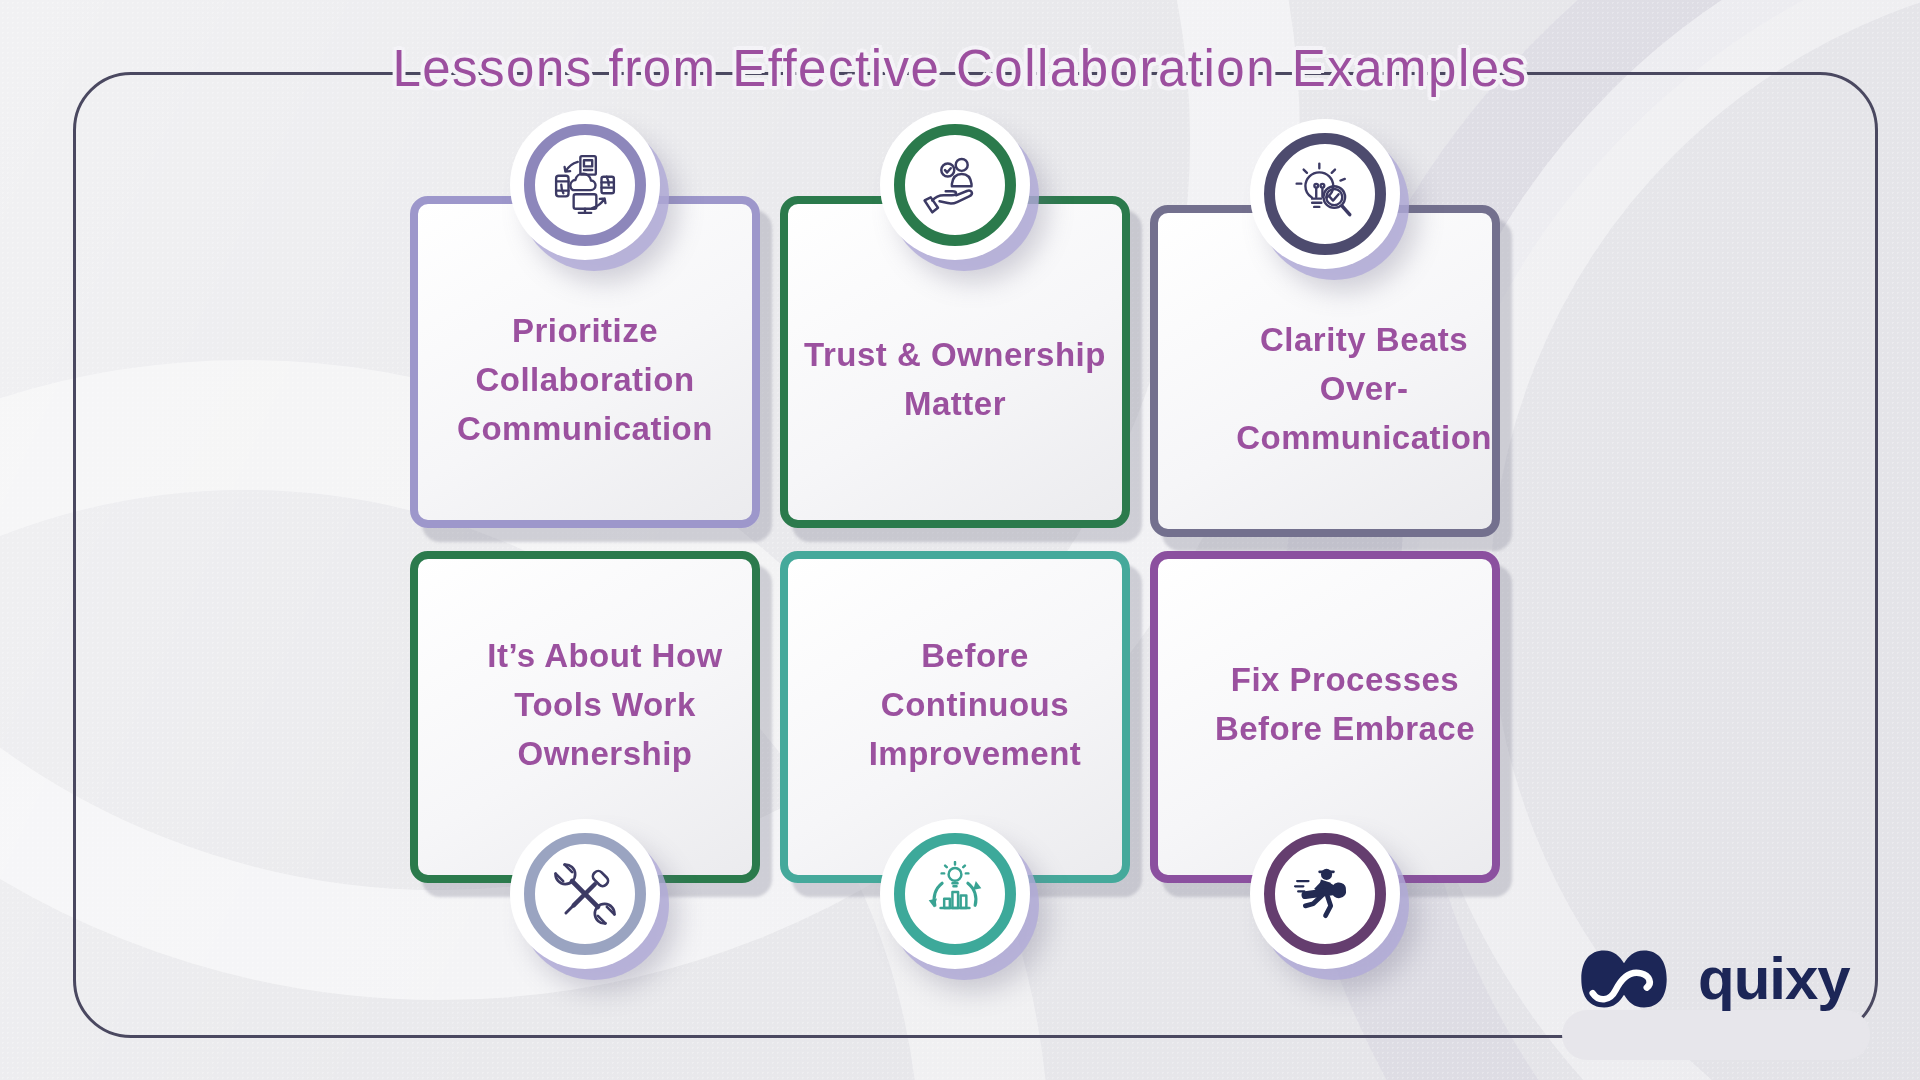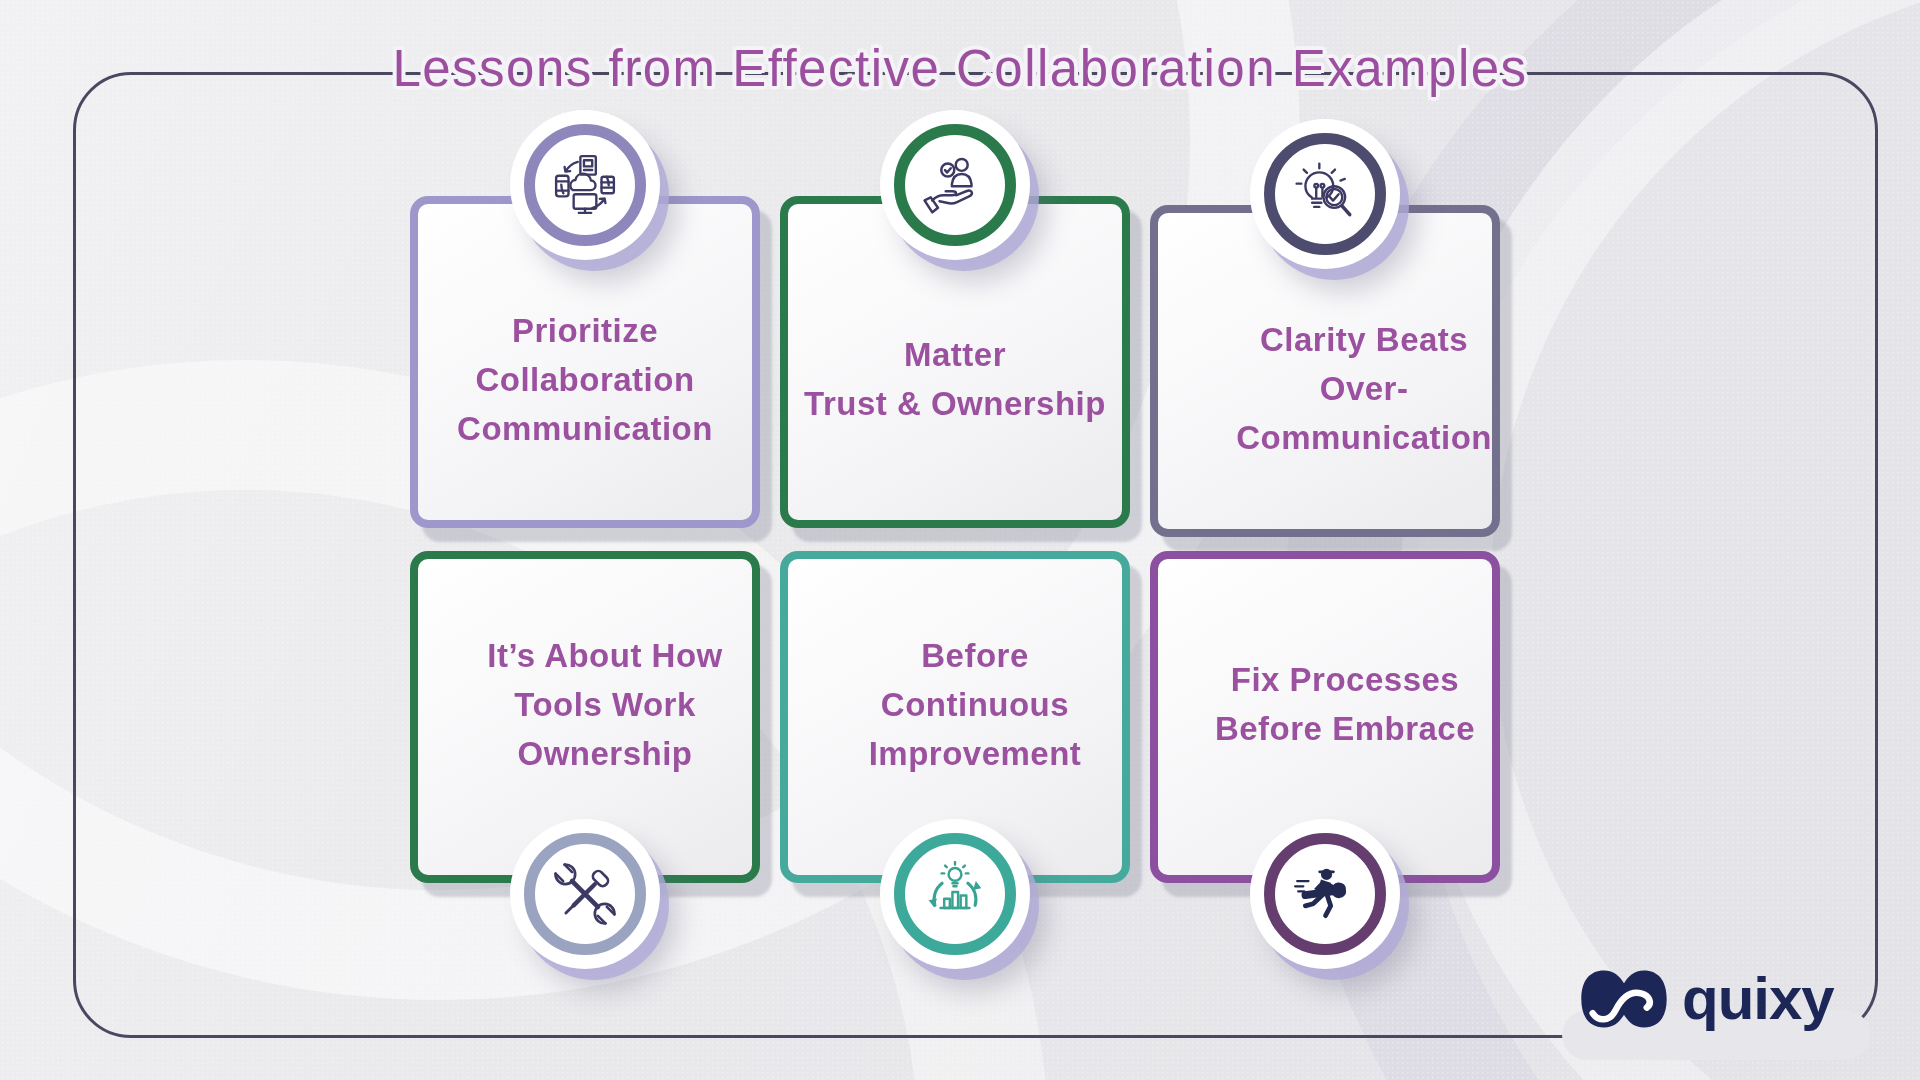--- a/index.html
+++ b/index.html
@@ -63,22 +63,22 @@
     border:11px solid var(--ring,#777);background:#fff;
     display:flex;align-items:center;justify-content:center;
   }
   .ring svg{display:block;}
   
   .brand-mask{
     position:absolute;left:1562px;top:1010px;width:308px;height:50px;
     background:#e7e6eb;border-radius:25px;z-index:5;
   }
   .brand{
-    position:absolute;left:1578px;top:956px;height:86px;
-    display:flex;align-items:center;gap:12px;z-index:6;
+    position:absolute;left:1578px;top:936px;height:86px;
+    display:flex;align-items:center;gap:28px;z-index:6;
   }
   .brand-word{
     font-size:60px;font-weight:bold;color:#1c2657;letter-spacing:-1px;
     line-height:86px;
   }
 </style>
 </head>
 <body>
 
 <div class="swirl swirl1"></div>
@@ -127,22 +127,22 @@
         <path d="M29 31c.8-6.4 4.6-9.7 9.5-9.7s8.7 3.3 9.5 9.7v2.3H29z"></path>
         <circle cx="25" cy="17.5" r="6.3"></circle>
         <path d="M22.3 17.6l2 2.3 3.6-4.2"></path>
         <path d="M10 47c3-3.5 7-5 11-5h8c2.2 0 4-.9 4-2s-1.3-2-3.5-2H23"></path>
         <path d="M33 42l10.5-4.2c2.3-.9 4.3-.3 4.8 1.3.5 1.5-.6 3-2.6 3.9L34 48.5c-2.8 1.3-6 1.7-9 1l-8-1.8"></path>
         <path d="M8.5 44l7 10-5.5 4.5L2.5 47z"></path>
       </svg>
     </div>
   </div>
   <div class="card-text">
+    <div>Trust &amp; Ownership</div>
     <div>Matter</div>
-    <div>Trust &amp; Ownership</div>
   </div>
 </div>
 
 <div class="card row1" style="left: 1150px; top: 205px; justify-content: flex-end; --accent: #73708e; --ring: #4d4b6e;">
   <div class="badge">
     <div class="ring">
       <svg width="66" height="66" viewBox="0 0 64 64" fill="none" stroke="#3c3a64" stroke-width="2.3" stroke-linecap="round" stroke-linejoin="round">
         <path d="M26.5 7V2.5M14.5 11.5l-3.2-3.2M38.5 11.5l3.2-3.2M9 22H4.5M47 19l4.2-1.6"></path>
         <path d="M33.5 35.5c4-2.4 6.5-6.7 6.5-11.2C40 16.9 34 11 26.5 11S13 16.9 13 24.3c0 4.6 2.5 8.8 6.3 11.2"></path>
         <path d="M19.5 36.5h8.5M19.5 40.5h9M21.5 44.5h5"></path>

